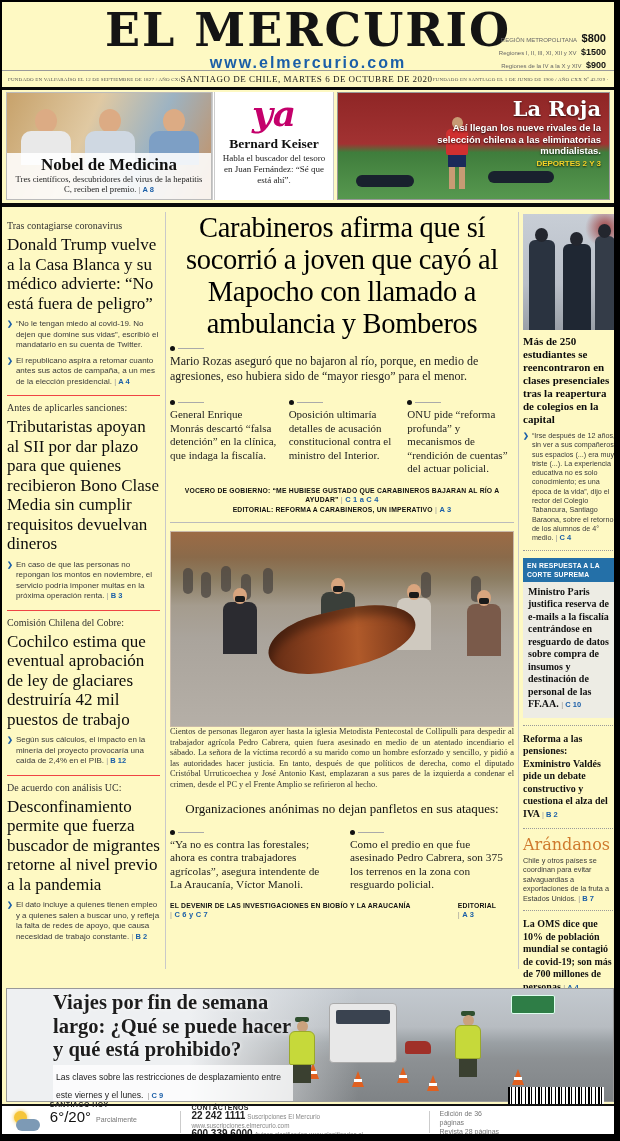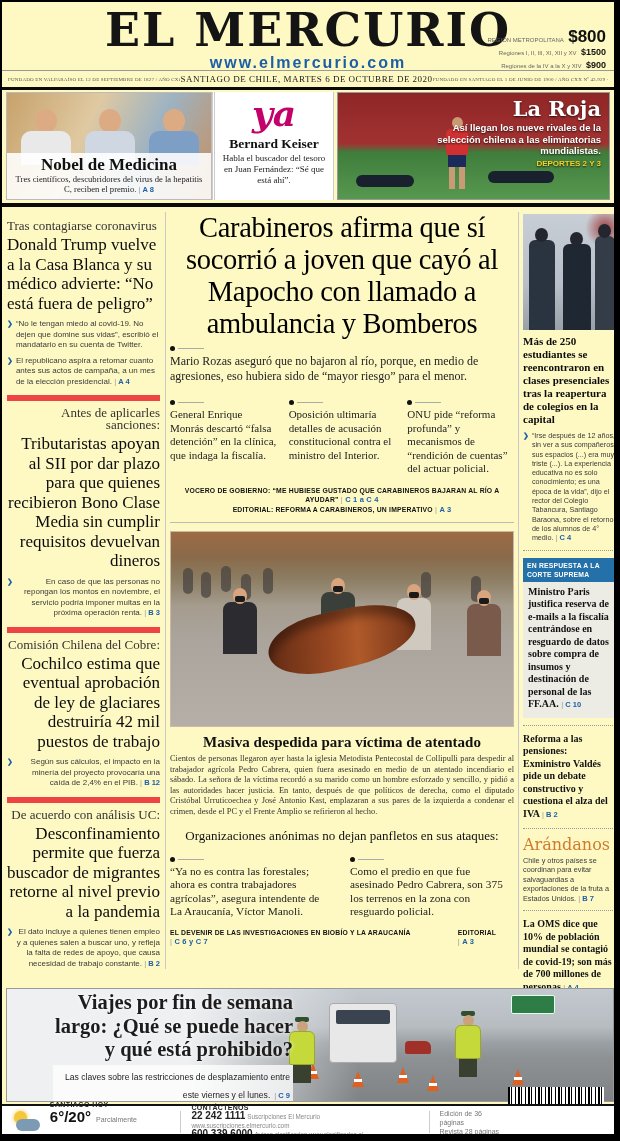--- a/index.html
+++ b/index.html
@@ -8,21 +8,21 @@
         border-left:2px solid #000;border-top:2px solid #000;border-right:6px solid #000;border-bottom:7px solid #000;box-sizing:border-box;}
   
   .mast-title{position:absolute;top:0;left:0;right:0;text-align:center;
       font-family:"DejaVu Serif",serif;font-weight:bold;font-size:46px;letter-spacing:2px;color:#141414;line-height:56px;}
   .mast-web{position:absolute;top:52px;left:0;right:0;text-align:center;
       font-family:"Liberation Sans",sans-serif;font-weight:bold;font-size:16px;letter-spacing:2px;color:#1b5fa8;}
   .prices{position:absolute;top:30px;right:8px;text-align:right;font-family:"Liberation Sans",sans-serif;color:#666;}
   .price-row{line-height:9px;}
   .price-label{font-size:6px;}
   .price-val{font-size:9px;font-weight:bold;color:#111;}
-  .price-row.big .price-val{font-size:17px;}
+  .price-row.big .price-val{font-size:11px;}
   .rule-thin{position:absolute;left:0;right:0;top:68px;border-top:1px solid #999;}
   .dateline{position:absolute;top:71px;left:6px;right:6px;height:12px;display:flex;justify-content:space-between;align-items:center;}
   .founded{font-size:5px;color:#555;letter-spacing:.2px;white-space:nowrap;overflow:hidden;max-width:180px;}
   .date-c{font-size:9px;color:#222;letter-spacing:.5px;white-space:nowrap;}
   .rule-thick{position:absolute;left:0;right:0;top:85px;border-top:3px solid #0a0a0a;}
   
   .topstrip{position:absolute;top:90px;left:4px;right:4px;height:108px;display:flex;}
   .nobel-box{position:relative;width:204px;overflow:hidden;border:1px solid #bbb;}
   .nobel-photo{position:absolute;inset:0;background:linear-gradient(115deg,#c7a26b,#e0c9a2 38%,#9db3c2 66%,#c78f5e);}
   .person{position:absolute;bottom:34px;}
@@ -45,22 +45,22 @@
   .fallen{position:absolute;height:12px;border-radius:6px;background:#19212e;}
   .roja-textblock{position:absolute;top:4px;right:8px;text-align:right;max-width:190px;}
   .roja-title{font-family:"DejaVu Serif",serif;font-weight:bold;font-size:21px;color:#fff;text-shadow:0 1px 2px rgba(0,0,0,.7);line-height:23px;}
   .roja-text{font-family:"Liberation Sans",sans-serif;font-weight:bold;font-size:9.5px;line-height:11.5px;color:#fff;text-shadow:0 1px 2px rgba(0,0,0,.8);margin-top:2px;}
   .roja-page{font-family:"Liberation Sans",sans-serif;font-weight:bold;font-size:8px;color:#f5d327;text-shadow:0 1px 2px rgba(0,0,0,.8);margin-top:2px;}
   .rule-thick2{position:absolute;left:0;right:0;top:201px;border-top:4px solid #0a0a0a;}
   
   .vsep{position:absolute;width:1px;background:#c9c9c9;top:210px;bottom:165px;}
   .leftcol{position:absolute;left:5px;top:212px;width:153px;}
   .article{padding:6px 0 8px;}
-  .article + .article{border-top:6px solid #ef4444;text-align:right;}
-  .kicker{font-size:13px;line-height:12px;color:#333;margin:0 0 3px;}
+  .article + .article{border-top:1px solid #ef4444;}
+  .kicker{font-size:10px;line-height:12px;color:#333;margin:0 0 3px;}
   .lc-head{font-size:17px;line-height:19.5px;font-weight:normal;color:#0c0c0c;margin:0;}
   .bullets{margin-top:6px;}
   .bullet{display:flex;margin-top:5px;}
   .arrow{color:#1b5fa8;font-family:"Liberation Sans",sans-serif;font-weight:bold;font-size:7px;line-height:10px;margin-right:3px;}
   .btext{font-family:"Liberation Sans",sans-serif;font-size:8px;line-height:10.5px;color:#3a3a3a;}
   .pageref{color:#1b5fa8;font-family:"Liberation Sans",sans-serif;font-weight:bold;font-size:7.5px;white-space:nowrap;}
   .pageref:not(:empty)::before{content:"| ";color:#999;font-weight:normal;}
   
   .centercol{position:absolute;left:168px;top:210px;width:344px;}
   .ms-kicker{font-size:12.5px;line-height:14px;color:#1a1a1a;margin:0 0 2px;}
@@ -106,21 +106,21 @@
   .rc-bullet .btext{font-size:7.2px;line-height:9.3px;}
   .dotdiv{border-top:1px dotted #999;margin:7px 0;}
   .bluelabel{background:#2470a8;color:#fff;font-family:"Liberation Sans",sans-serif;font-weight:bold;font-size:6.8px;line-height:9px;padding:3px 4px;letter-spacing:.2px;}
   .graybox{background:#edece4;padding:4px 5px 6px;}
   .graybox p{font-weight:bold;font-size:10px;line-height:12.5px;margin:0;color:#111;}
   .rc-bold{font-weight:bold;font-size:10px;line-height:12.5px;margin:0;color:#111;}
   .aran-title{font-family:"DejaVu Serif",serif;font-size:16px;color:#cf7a2e;line-height:18px;margin:0;}
   .aran-text{font-family:"Liberation Sans",sans-serif;font-size:7.3px;line-height:9.4px;color:#3a3a3a;margin:2px 0 0;}
   
   .banner{position:absolute;left:4px;right:0;top:986px;height:112px;overflow:hidden;border:1px solid #999;
-     background:linear-gradient(180deg,#c3c9cf 0%,#b7bcc1 34%,#9aa0a4 48%,#8d9194 62%,#7f8386 100%);text-align:right;}
+     background:linear-gradient(180deg,#c3c9cf 0%,#b7bcc1 34%,#9aa0a4 48%,#8d9194 62%,#7f8386 100%);}
   .banner-fade{position:absolute;inset:0;background:linear-gradient(90deg,#eef0f2 0%,#eef0f2 30%,rgba(238,240,242,0) 58%);}
   .truck{position:absolute;left:322px;top:14px;width:66px;height:58px;background:#e8e8e8;border-radius:4px;border:1px solid #aaa;}
   .truck::after{content:"";position:absolute;left:6px;top:6px;right:6px;height:14px;background:#3a4350;border-radius:2px;}
   .redcar{position:absolute;left:398px;top:52px;width:26px;height:13px;background:#a03028;border-radius:4px 6px 2px 2px;}
   .greensign{position:absolute;right:58px;top:6px;width:42px;height:17px;background:#2e7d46;border:1px solid #dfe;border-radius:2px;}
   .cone{position:absolute;width:0;height:0;border-left:6px solid transparent;border-right:6px solid transparent;border-bottom:16px solid #e06020;}
   .cone::after{content:"";position:absolute;left:-4px;top:8px;width:8px;height:3px;background:#fff;}
   .officer{position:absolute;}
   .o-hat{width:14px;height:5px;background:#2f4f2f;border-radius:2px;margin:0 auto;}
   .o-head{width:11px;height:11px;border-radius:50%;background:#caa27e;margin:-1px auto 0;}
@@ -131,21 +131,21 @@
   .banner-sub{margin-top:3px;background:rgba(255,255,255,.75);display:inline-block;padding:1px 3px;}
   .banner-sub span.bs-text{font-family:"Liberation Sans",sans-serif;font-size:8.6px;line-height:10.5px;color:#222;}
   
   .footerbar{position:absolute;left:0;right:0;top:1102px;height:32px;border-top:2px solid #111;border-bottom:4px solid #1a3f8f;
      display:flex;align-items:center;font-family:"Liberation Sans",sans-serif;background:#fff;}
   .weather{display:flex;align-items:center;margin-left:10px;}
   .w-icon{position:relative;width:30px;height:22px;margin-right:8px;}
   .w-sun{position:absolute;left:2px;top:0;width:13px;height:13px;border-radius:50%;background:#f5c53a;box-shadow:0 0 4px #f5c53a;}
   .w-cloud{position:absolute;left:4px;top:8px;width:24px;height:12px;border-radius:10px;background:#7d9ab5;}
   .w-label{font-size:7px;font-weight:bold;letter-spacing:.4px;color:#222;}
-  .w-temp{font-size:15px;font-weight:bold;color:#111;line-height:16px;}
+  .w-temp{font-size:15px;font-weight:normal;color:#111;line-height:16px;}
   .w-cond{font-size:7px;color:#777;margin-left:5px;}
   .fb-div{width:1px;height:22px;background:#ccc;margin:0 10px;}
   .contact{font-size:7px;color:#222;}
   .c-label{font-weight:bold;letter-spacing:.3px;margin-bottom:1px;}
   .c-row{line-height:8.5px;}
   .c-phone{font-weight:bold;font-size:10px;}
   .c-desc{color:#888;font-size:6.3px;}
   .edition{font-size:7px;color:#777;line-height:9px;}
   .barcode{margin-left:auto;margin-right:10px;text-align:center;}
   .bars{width:96px;height:17px;background:repeating-linear-gradient(90deg,#000 0 2px,#fff 2px 3px,#000 3px 4px,#fff 4px 7px,#000 7px 8px,#fff 8px 10px);}
@@ -309,21 +309,20 @@
           <div class="f-head"></div>
           <div class="f-body" style="background:#cfc9bf;"></div>
         </div>
       <div class="fig" style="left:296px;top:58px;width:34px;">
           <div class="f-head"></div>
           <div class="f-body" style="background:#7a5a4a;"></div>
         </div>
       <div class="coffin"></div>
     </div>
 
-    <h3 class="cap-title">Masiva despedida para víctima de atentado</h3>
     <p class="cap-text">Cientos de personas llegaron ayer hasta la iglesia Metodista Pentecostal de Collipulli para despedir al trabajador agrícola Pedro Cabrera, quien fuera asesinado en medio de un atentado incendiario el sábado. La señora de la víctima recordó a su marido como un hombre esforzado y sencillo, y pidió a las autoridades hacer justicia. En tanto, después de que políticos de derecha, como el diputado Cristóbal Urruticoechea y José Antonio Kast, emplazaran a sus pares de la izquierda a condenar el crimen, desde el PC y el Frente Amplio se refirieron al hecho.</p>
 
     <p class="ss-kicker">Organizaciones anónimas no dejan panfletos en sus ataques:</p>
     <div class="pointrow2">
       <div class="pt2">
           <div class="mark"></div>
           <p>“Ya no es contra las forestales; ahora es contra trabajadores agrícolas”, asegura intendente de La Araucanía, Víctor Manoli.</p>
         </div>
       <div class="pt2">
           <div class="mark"></div>

